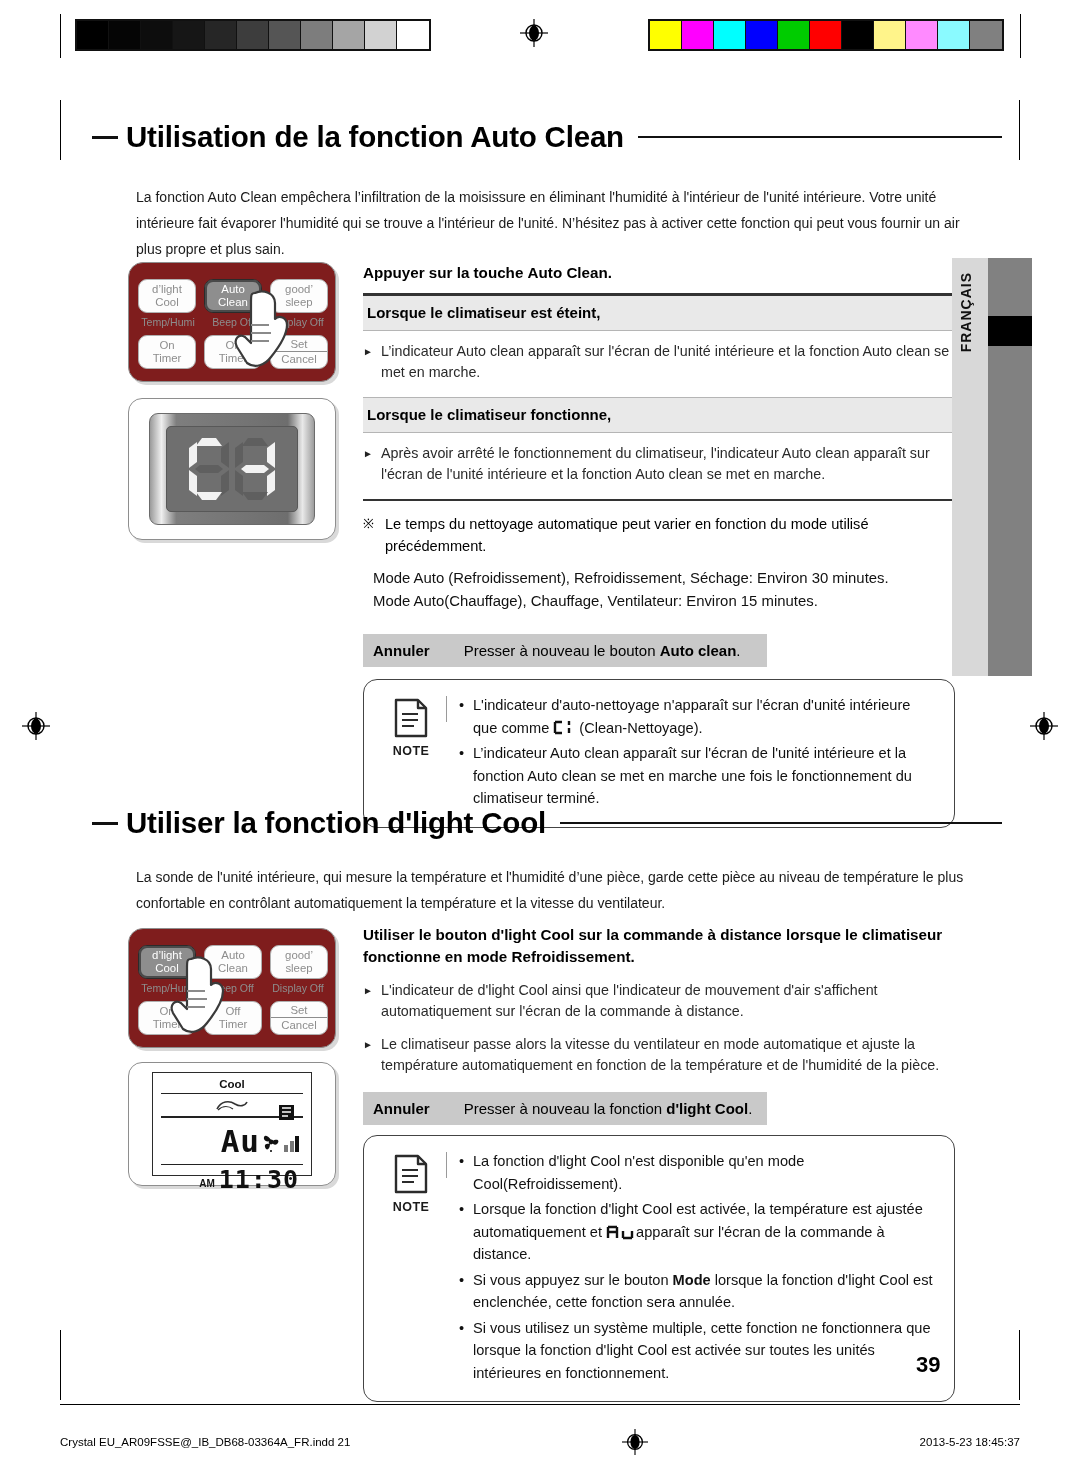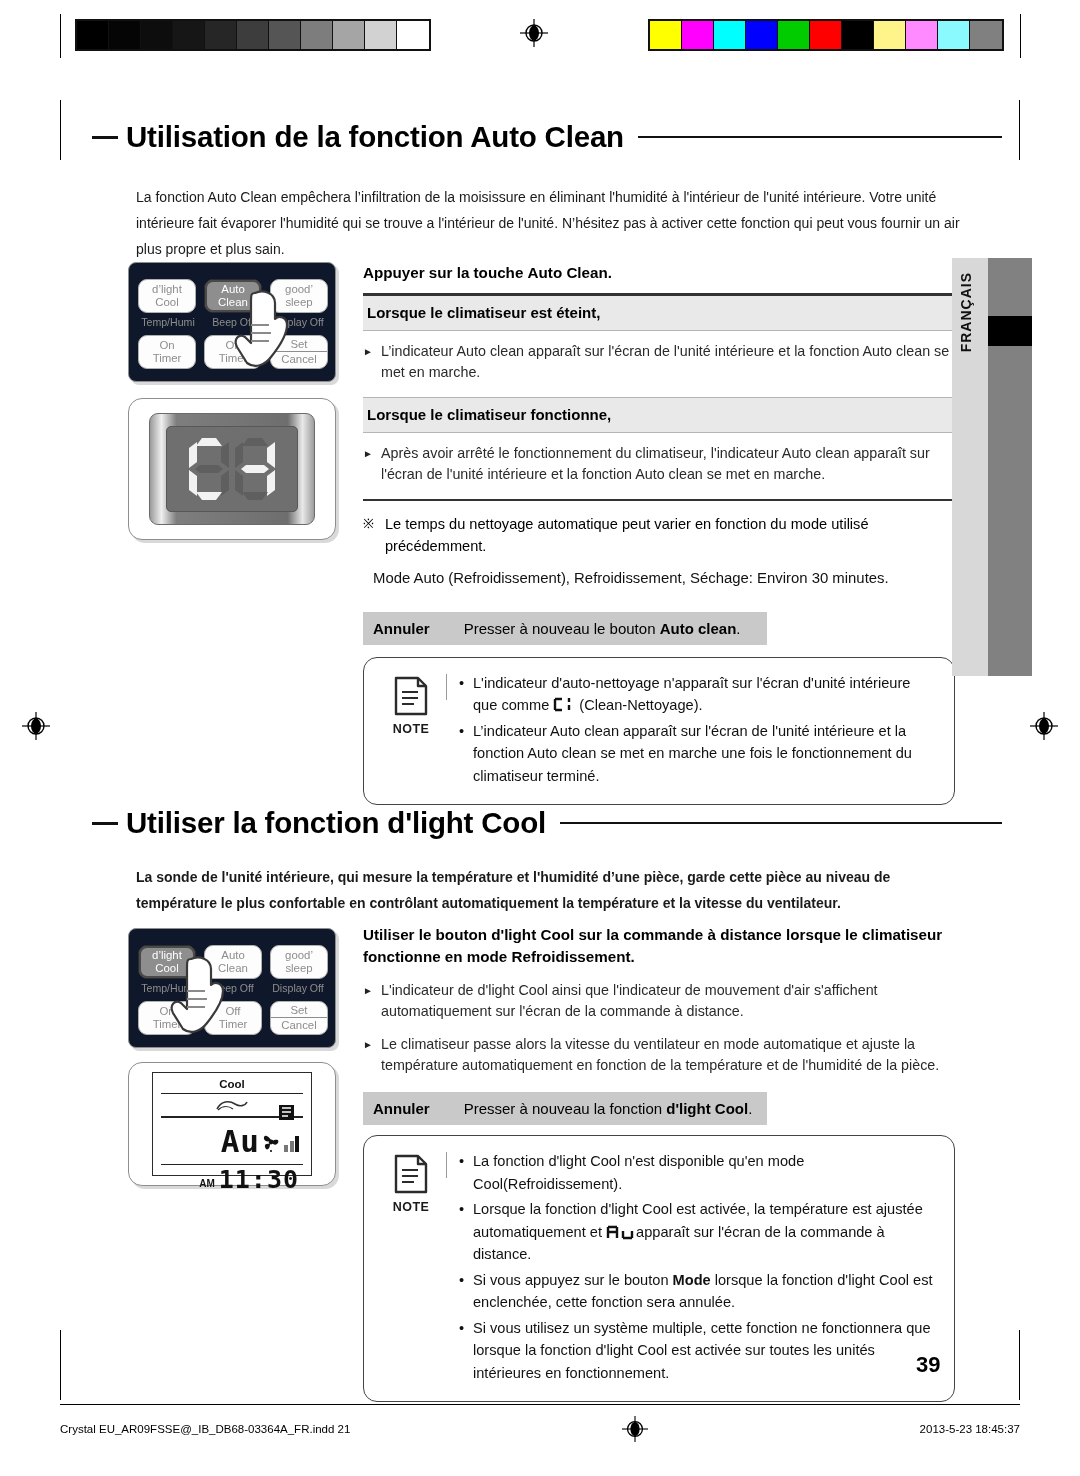--- a/index.html
+++ b/index.html
@@ -77,21 +77,21 @@
   #langtab .darkbar  { position:absolute; background:#818181; }
   #langtab .blackbar { position:absolute; background:#000; }
   #langtab .vtext {
     position:absolute; transform:rotate(180deg); writing-mode:vertical-rl;
     font-size:14px; font-weight:bold; letter-spacing:1px; color:#111;
   }
 
   
   .remote {
     position:absolute; width:208px; height:120px;
-    border:1.8px solid #8e8e8e; border-radius:8px; background:#0f172a;
+    border:1.8px solid #8e8e8e; border-radius:15px; background:#7f1d1d;
     box-shadow:3px 3px 0 #d9d9d9;
   }
   .rrow { position:absolute; left:9px; width:190px; display:flex; justify-content:space-between; }
   .rbtn {
     width:58px; height:34px; border:1.4px solid #b0b0b0; border-radius:9px;
     background:#fdfdfd; color:#8d8d8d;
     font-size:11.4px; line-height:13px; text-align:center;
     display:flex; flex-direction:column; justify-content:center;
   }
   .rbtn.active { background:#8e8e8e; border-color:#2b2b2b; color:#fff; box-shadow:inset 0 0 0 2px #4a4a4a; }
@@ -152,21 +152,21 @@
   .lcd .ampm { font-size:10px; font-weight:bold; color:#111; padding-bottom:3px; }
   .lcd .clock { font-size:25px; font-weight:bold; letter-spacing:1px; color:#111;
                 font-family:"DejaVu Sans Mono", monospace; line-height:24px; }
 
   .pagenum { position:absolute; font-size:22px; font-weight:bold; color:#000; }
 
   
   .footer { position:absolute; left:60px; width:960px; }
   .footer .fline { height:1px; background:#000; }
   .footer .frow { display:flex; align-items:center; justify-content:space-between;
-                  font-size:11.5px; color:#000; margin-top:11px; }
+                  font-size:11.5px; color:#000; margin-top:24px; }
   .footer .fleft { font-family:"Liberation Sans", sans-serif; }
   .footer .fright { font-family:"Liberation Sans", sans-serif; }
 
   .bleedmark { position:absolute; background:#000; }
 </style>
 </head>
 <body>
 
 <div id="printbar">
   <div class="crop-v" style="left:60px; top:14px; height:44px;"></div>
@@ -315,20 +315,21 @@
   <div class="bullet" style="margin-top:10px;">
     <span class="tri">►</span>
     <span class="btxt">Après avoir arrêté le fonctionnement du climatiseur, l'indicateur Auto clean apparaît sur l'écran de l'unité intérieure et la fonction Auto clean se met en marche.</span>
   </div>
   <div class="hr-thick" style="margin-top:14px;"></div>
   <div class="noteline" style="margin-top:12px;">
     <span class="star">※</span>
     <span style="flex:1">Le temps du nettoyage automatique peut varier en fonction du mode utilisé précédemment.</span>
   </div>
   <div class="plainline" style="margin-top:10px; margin-left:10px;">Mode Auto (Refroidissement), Refroidissement, Séchage: Environ 30 minutes.</div>
+  <div class="plainline" style="margin-left:10px;">Mode  Auto(Chauffage), Chauffage, Ventilateur: Environ 15 minutes.</div>
 
   <div class="cancelband" style="margin-top:22px; width:404px;">
     <span class="cword">Annuler</span>
     <span><span>Presser à nouveau le bouton </span><b>Auto clean</b><span>.</span></span>
   </div>
 
   <div class="notebox" style="margin-top:12px;">
     <div class="note-badge">
       <svg width="38" height="40" viewBox="0 0 38 40">
         <path d="M4 2 H26 L34 10 V38 H4 Z" fill="#fff" stroke="#2b2b2b" stroke-width="2.4" stroke-linejoin="round"></path>
@@ -361,21 +362,21 @@
   <div class="blackbar" style="left:36px; top:58px; width:44px; height:30px;"></div>
   <div class="vtext" style="left:6px; top:14px;">FRANÇAIS</div>
 </div>
 
 <div class="sec-head" style="left:92px; top:806px;">
   <span class="tick"></span>
   <h1>Utiliser la fonction d'light Cool</h1>
   <span class="rule"></span>
 </div>
 
-<div class="intro" style="top:864px;font-weight:bold;">La sonde de l'unité intérieure, qui mesure la température et l'humidité d’une pièce, garde cette pièce au niveau de température le plus confortable en contrôlant automatiquement la température et la vitesse du ventilateur.</div>
+<div class="intro" style="top:864px;">La sonde de l'unité intérieure, qui mesure la température et l'humidité d’une pièce, garde cette pièce au niveau de température le plus confortable en contrôlant automatiquement la température et la vitesse du ventilateur.</div>
 
 <div class="remote" style="left:128px; top:928px;">
   <div class="rrow" style="top:16px;">
     <div class="rbtn active">
       <span>d’light</span>
       <span>Cool</span>
     </div>
     <div class="rbtn">
       <span>Auto</span>
       <span>Clean</span>

